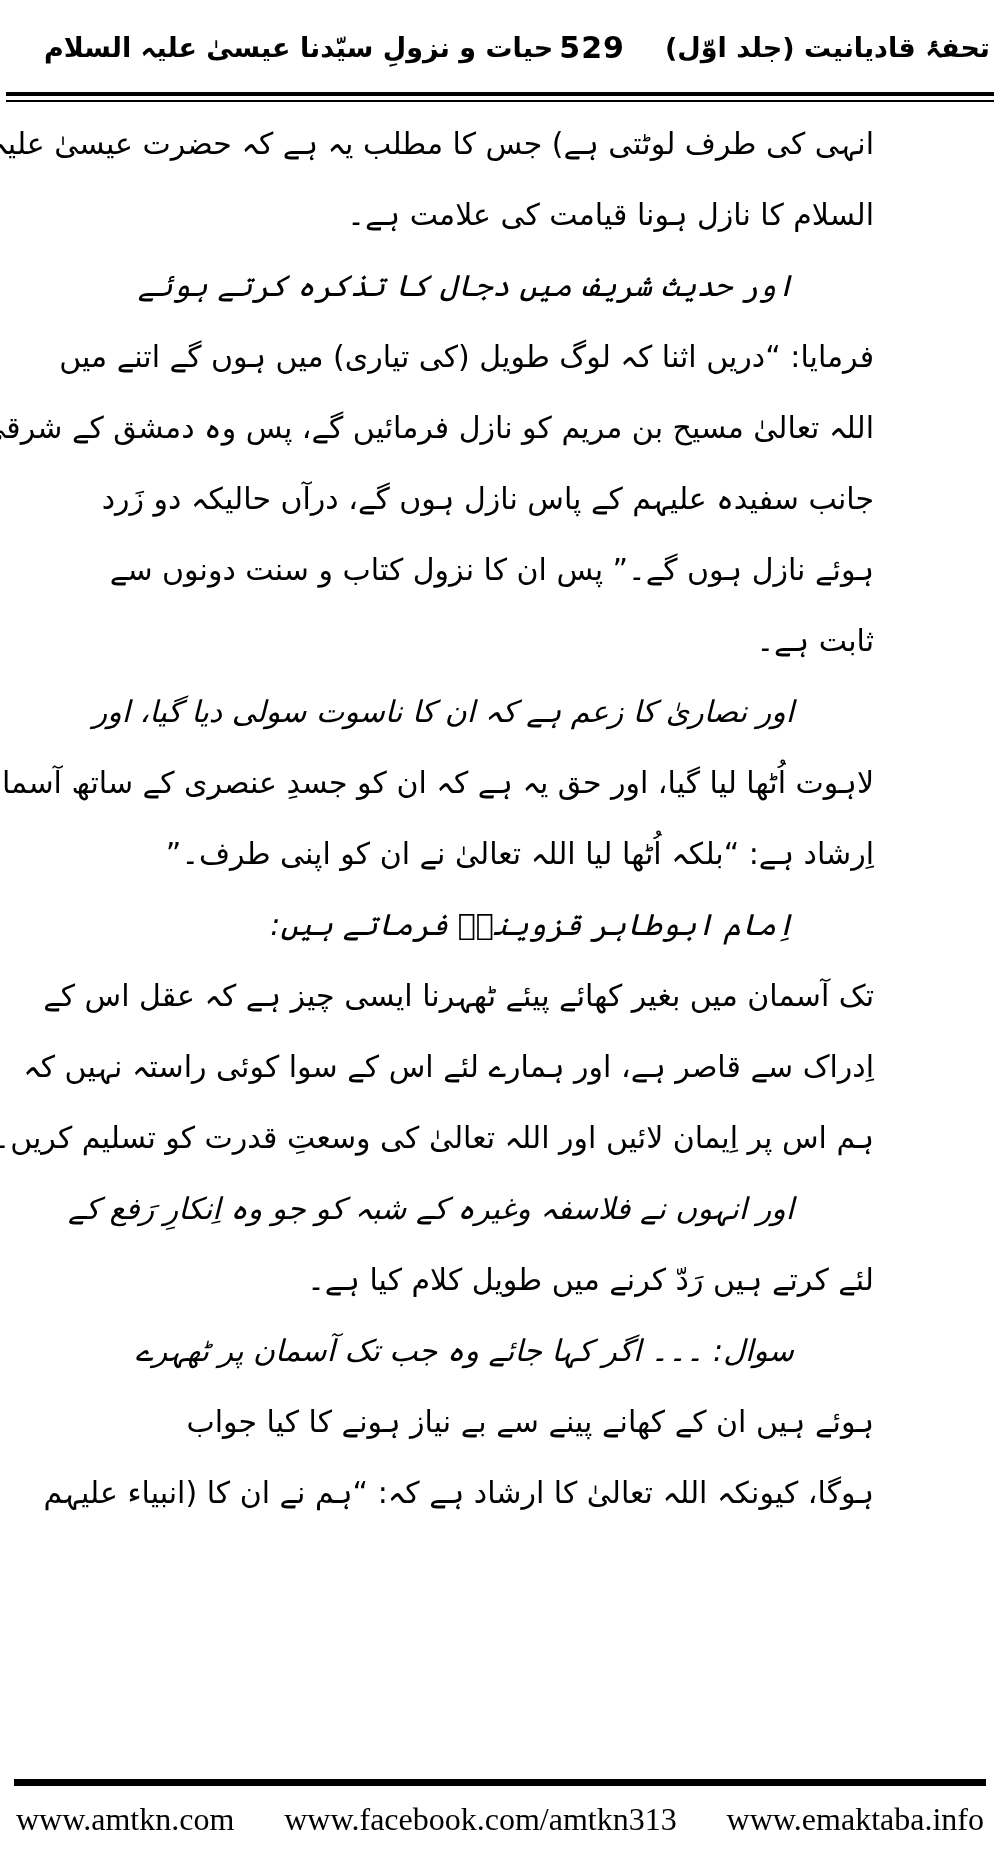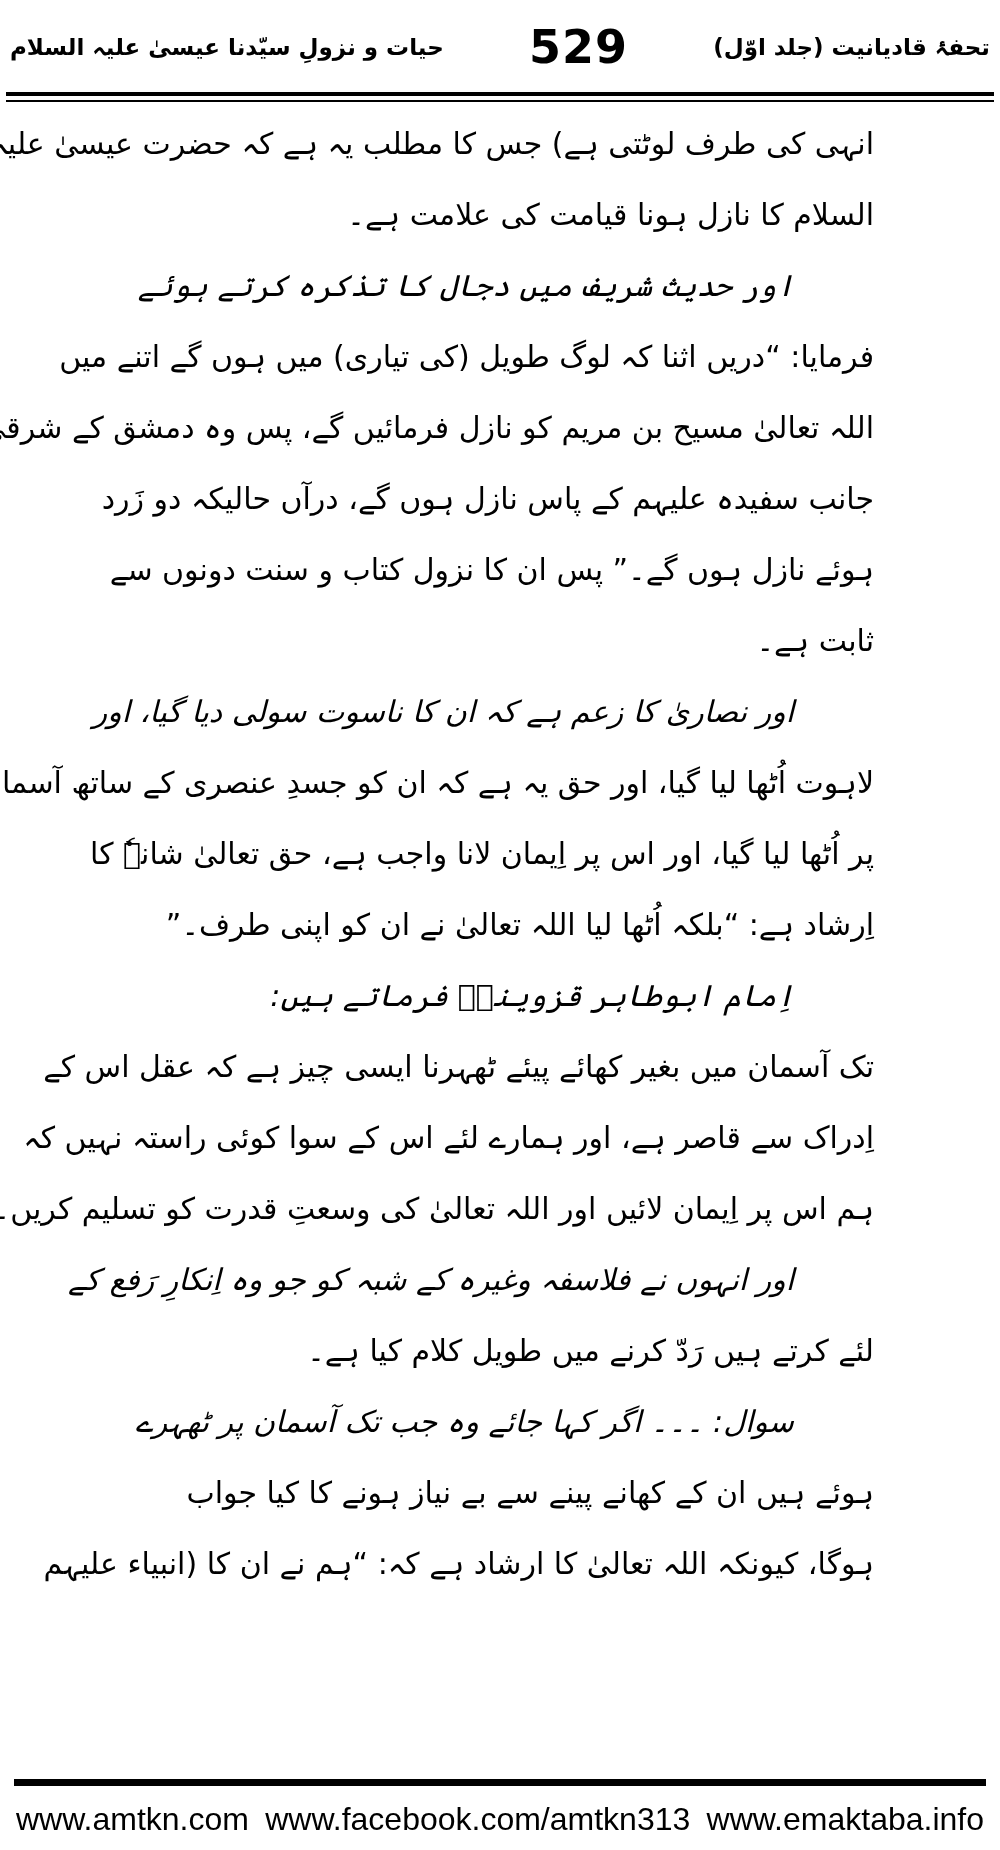--- a/index.html
+++ b/index.html
@@ -17,26 +17,27 @@
   .header {
     position: absolute;
     top: 14px; left: 10px; right: 10px;
     height: 66px;
     direction: rtl;
     display: flex;
     justify-content: space-between;
     align-items: center;
   }
   .header-title {
-    font-size: 23px;
+    font-size: 27px;
     font-weight: bold;
     white-space: nowrap;
+    margin-left: 34px;
   }
   .header-pagenum {
-    font-size: 46px;
+    font-size: 30px;
     font-weight: bold;
     letter-spacing: 1px;
     font-family: "DejaVu Sans", sans-serif;
   }
   .header-rule {
     position: absolute;
     top: 92px; left: 6px; right: 6px;
     height: 4px;
     border-top: 4px solid #000;
     border-bottom: 2px solid #000;
@@ -64,21 +65,21 @@
     bottom: 64px;
     border-top: 7px solid #000;
   }
   .footer-links {
     position: absolute;
     left: 16px; right: 16px;
     bottom: 12px;
     display: flex;
     justify-content: space-between;
     align-items: flex-end;
-    font-family: Liberation Sans, sans-serif;
+    font-family: Liberation Serif, serif;
     font-size: 32px;
     direction: ltr;
   }
 </style>
 </head>
 <body>
 
 <div class="page">
 
   <div class="header">
@@ -93,21 +94,20 @@
     <div class="line">انہی کی طرف لوٹتی ہے) جس کا مطلب یہ ہے کہ حضرت عیسیٰ علیہ</div>
     <div class="line">السلام کا نازل ہونا قیامت کی علامت ہے۔</div>
     <div class="line indent">اور حدیث شریف میں دجال کا تذکرہ کرتے ہوئے</div>
     <div class="line">فرمایا: “دریں اثنا کہ لوگ طویل (کی تیاری) میں ہوں گے اتنے میں</div>
     <div class="line">اللہ تعالیٰ مسیح بن مریم کو نازل فرمائیں گے، پس وہ دمشق کے شرقی</div>
     <div class="line">جانب سفیدہ علیہم کے پاس نازل ہوں گے، درآں حالیکہ دو زَرد</div>
     <div class="line">ہوئے نازل ہوں گے۔” پس ان کا نزول کتاب و سنت دونوں سے</div>
     <div class="line">ثابت ہے۔</div>
     <div class="line indent">اور نصاریٰ کا زعم ہے کہ ان کا ناسوت سولی دیا گیا، اور</div>
     <div class="line">لاہوت اُٹھا لیا گیا، اور حق یہ ہے کہ ان کو جسدِ عنصری کے ساتھ آسمان</div>
-    <div class="line">پر اُٹھا لیا گیا، اور اس پر اِیمان لانا واجب ہے، حق تعالیٰ شانہٗ کا</div>
     <div class="line">اِرشاد ہے: “بلکہ اُٹھا لیا اللہ تعالیٰ نے ان کو اپنی طرف۔”</div>
     <div class="line indent">اِمام ابوطاہر قزوینیؒ فرماتے ہیں:</div>
     <div class="line">تک آسمان میں بغیر کھائے پیئے ٹھہرنا ایسی چیز ہے کہ عقل اس کے</div>
     <div class="line">اِدراک سے قاصر ہے، اور ہمارے لئے اس کے سوا کوئی راستہ نہیں کہ</div>
     <div class="line">ہم اس پر اِیمان لائیں اور اللہ تعالیٰ کی وسعتِ قدرت کو تسلیم کریں۔”</div>
     <div class="line indent">اور انہوں نے فلاسفہ وغیرہ کے شبہ کو جو وہ اِنکارِ رَفع کے</div>
     <div class="line">لئے کرتے ہیں رَدّ کرنے میں طویل کلام کیا ہے۔</div>
     <div class="line indent">سوال: ۔۔۔ اگر کہا جائے وہ جب تک آسمان پر ٹھہرے</div>
     <div class="line">ہوئے ہیں ان کے کھانے پینے سے بے نیاز ہونے کا کیا جواب</div>
     <div class="line">ہوگا، کیونکہ اللہ تعالیٰ کا ارشاد ہے کہ: “ہم نے ان کا (انبیاء علیہم</div>

